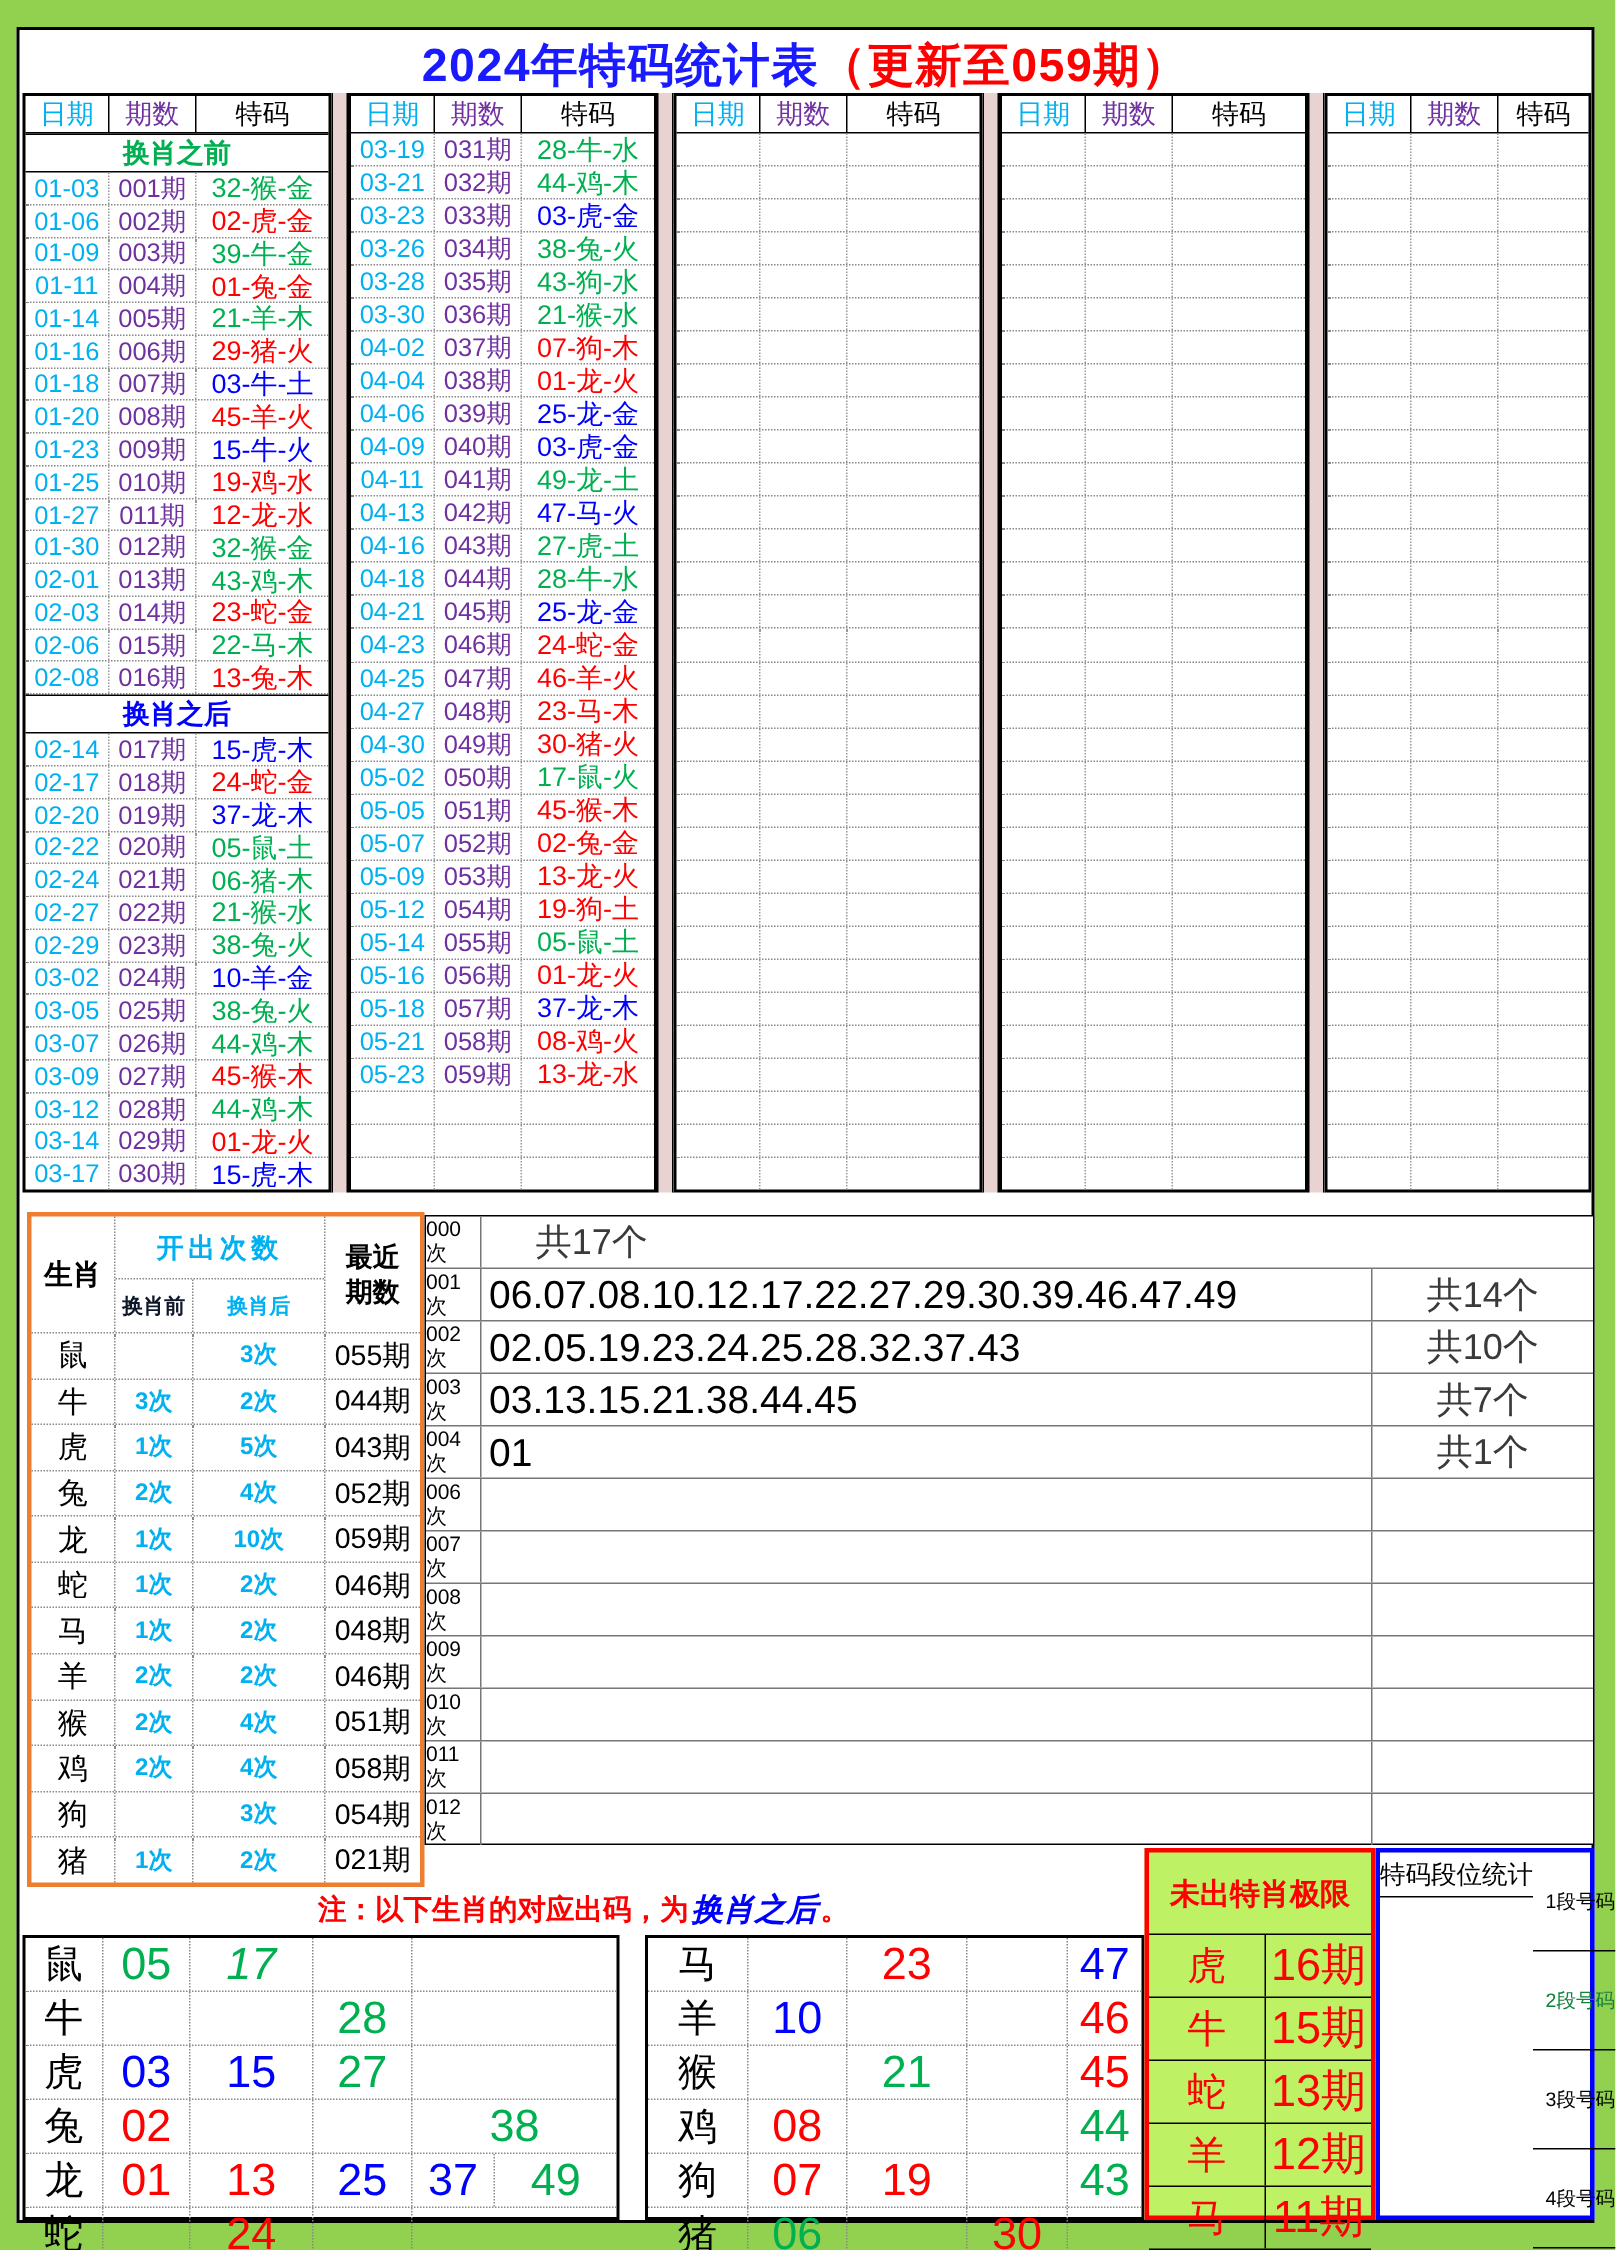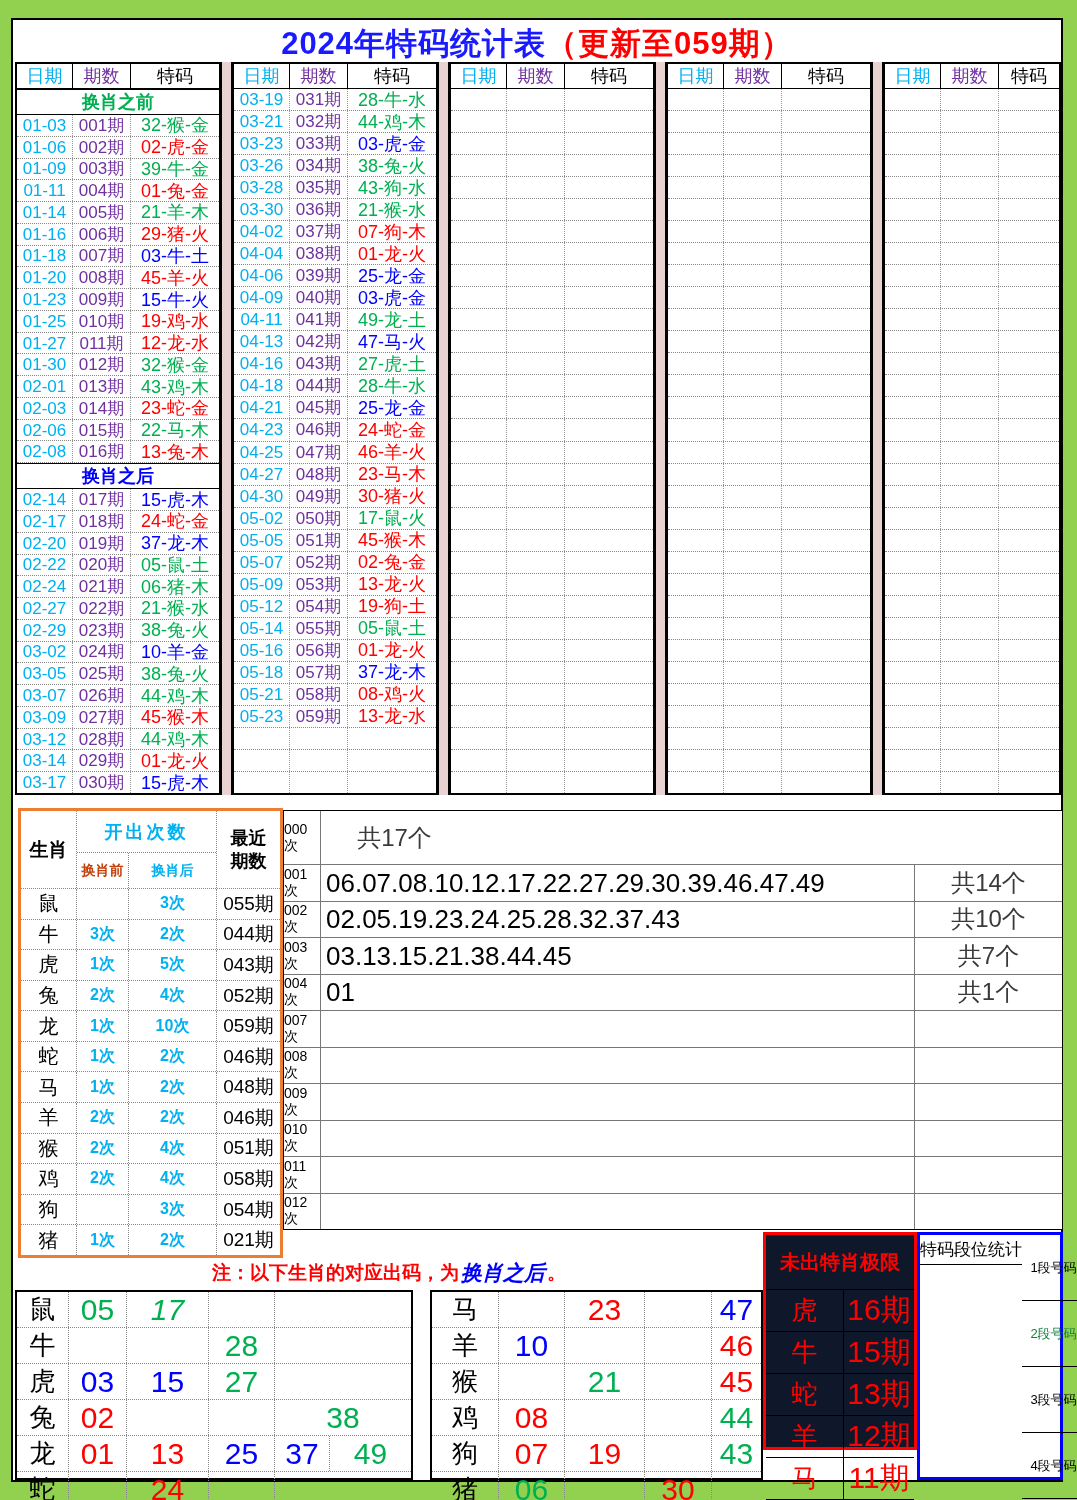--- a/index.html
+++ b/index.html
@@ -38,21 +38,21 @@
   .col-r{color:#FF0000;}
   .col-b{color:#0000FF;}
 
   
   .zstats{position:absolute;left:18px;top:808px;width:265px;height:450px;border:3px solid #ED7D31;background:#fff;display:flex;flex-direction:column;}
   .zs-header{height:78px;display:flex;border-bottom:1px dotted #888;flex:none;}
   .zs-name{width:56px;display:flex;align-items:center;justify-content:center;font-weight:bold;font-size:19px;border-right:1px dotted #888;}
   .zs-mid{width:140px;display:flex;flex-direction:column;border-right:1px dotted #888;}
   .zs-times{height:42px;display:flex;align-items:center;justify-content:center;color:#00B0F0;font-weight:bold;font-size:18px;letter-spacing:3px;border-bottom:1px dotted #888;}
   .zs-sub{flex:1;display:flex;}
-  .zs-before{width:52px;border-right:1px dotted #888;display:flex;align-items:center;justify-content:center;color:#c2410c;font-size:14px;font-weight:bold;}
+  .zs-before{width:52px;border-right:1px dotted #888;display:flex;align-items:center;justify-content:center;color:#0f172a;font-size:14px;font-weight:bold;}
   .zs-after{flex:1;display:flex;align-items:center;justify-content:center;color:#00B0F0;font-size:14px;font-weight:bold;}
   .zs-recent{flex:1;display:flex;align-items:center;justify-content:center;font-weight:bold;font-size:18px;text-align:center;line-height:1.25;word-break:break-all;padding:0 8px;}
   .zs-body{flex:1;display:flex;flex-direction:column;}
   .zs-row{flex:1;display:flex;border-bottom:1px dotted #888;}
   .zs-row:last-child{border-bottom:none;}
   .zs-c{display:flex;align-items:center;justify-content:center;}
   .zs-c.n{width:56px;font-size:20px;border-right:1px dotted #888;color:#000;}
   .zs-c.b{width:52px;color:#00B0F0;font-size:16px;font-weight:bold;border-right:1px dotted #888;}
   .zs-c.a{width:88px;color:#00B0F0;font-size:16px;font-weight:bold;border-right:1px dotted #888;}
   .zs-c.r{flex:1;font-size:19px;color:#000;}
@@ -76,21 +76,21 @@
   .bgrid{position:absolute;top:1290px;height:190px;border:2px solid #000;display:flex;flex-direction:column;background:#fff;}
   .bg-left{left:15px;width:398px;}
   .bg-right{left:430px;width:333px;}
   .bg-row{flex:1;display:flex;border-bottom:1px dotted #888;}
   .bg-row:last-child{border-bottom:none;}
   .bg-name{display:flex;align-items:center;justify-content:center;font-size:26px;border-right:1px dotted #888;color:#000;flex:none;}
   .bg-cell{display:flex;align-items:center;justify-content:center;font-size:30px;border-right:1px dotted #888;flex:none;}
   .bg-cell.lastc{border-right:none;flex:1;}
 
   
-  .redbox{position:absolute;left:763px;top:1232px;width:154px;height:218px;border:3px solid #FF0000;background:#0f172a;display:flex;flex-direction:column;}
+  .redbox{position:absolute;left:763px;top:1232px;width:154px;height:248px;border:3px solid #FF0000;background:#bef264;display:flex;flex-direction:column;}
   .rb-title{height:55px;display:flex;align-items:center;justify-content:center;color:#FF0000;font-weight:bold;font-size:20px;border-bottom:1px solid #000;flex:none;}
   .rb-body{flex:1;display:flex;flex-direction:column;}
   .rb-row{flex:1;display:flex;border-bottom:1px solid #000;color:#FF0000;}
   .rb-row:last-child{border-bottom:none;}
   .rb-z{width:78px;display:flex;align-items:center;justify-content:center;font-size:26px;border-right:1px solid #000;}
   .rb-p{flex:1;display:flex;align-items:center;justify-content:center;font-size:30px;}
 
   
   .bluebox{position:absolute;left:917px;top:1232px;width:146px;height:248px;border:3px solid #0000FF;background:#fff;display:flex;flex-direction:row;}
   .bb-title{height:30px;display:flex;align-items:center;justify-content:center;font-size:17px;color:#000;border-bottom:1px solid #000;flex:none;}
@@ -1068,20 +1068,25 @@
         <div class="f-count">共7个</div>
       </div>
       <div class="fr">
         <div class="f-label">004次</div>
         <div class="f-content">
           <div class="f-line"><span>01</span></div>
         </div>
         <div class="f-count">共1个</div>
       </div>
       <div class="fr">
+        <div class="f-label">006次</div>
+        <div class="f-content"></div>
+        <div class="f-count"></div>
+      </div>
+      <div class="fr">
         <div class="f-label">007次</div>
         <div class="f-content"></div>
         <div class="f-count"></div>
       </div>
       <div class="fr">
         <div class="f-label">008次</div>
         <div class="f-content"></div>
         <div class="f-count"></div>
       </div>
       <div class="fr">

